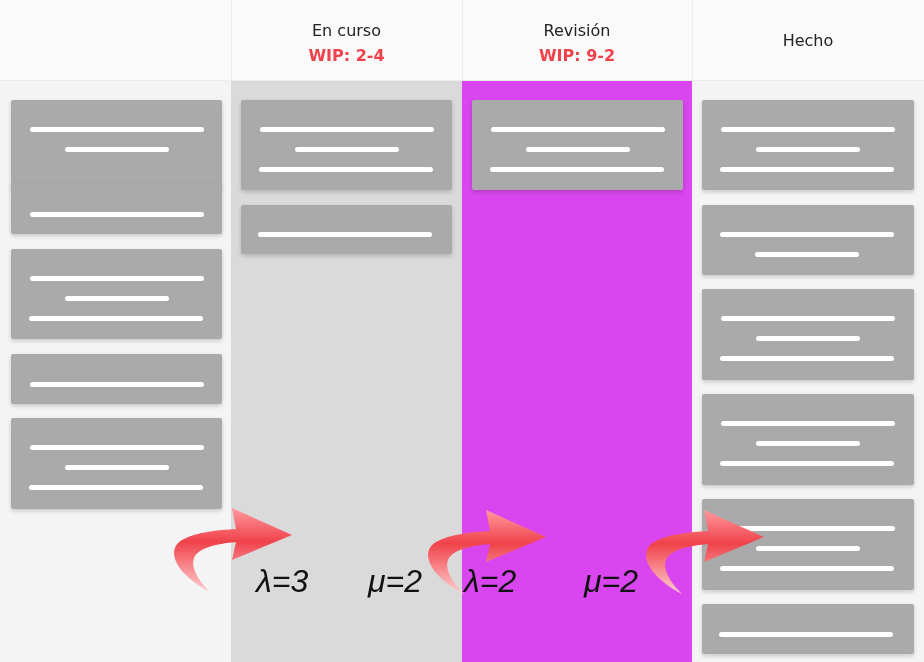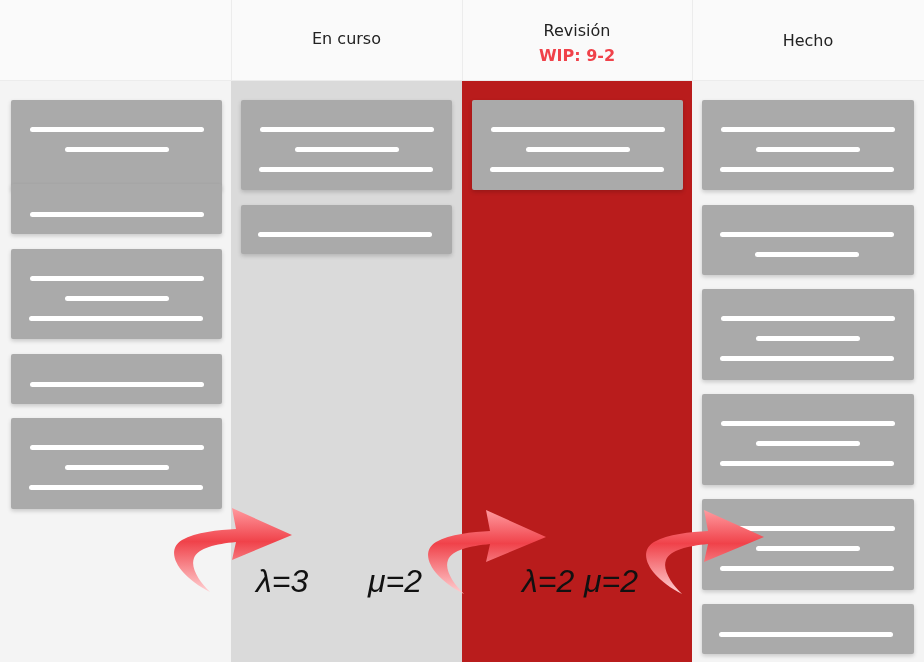--- a/index.html
+++ b/index.html
@@ -16,24 +16,25 @@
 </style>
 </head>
 <body>
 
 <div class="col" style="left:0;width:231px;background:#f4f4f4;">
   <div class="col-header">
   </div>
 </div>
 <div class="col" style="left:231px;width:231px;background:#dadada;">
   <div class="col-header">
-    <div class="col-title" style="margin-top:29px;">En curso</div>
+    <div class="col-title" style="margin-top:21px;">En curso</div>
+    <div class="col-wip" style="margin-top:6px;">WIP: 2-4</div>
   </div>
 </div>
-<div class="col" style="left:462px;width:230px;background:#b91c1c;">
+<div class="col" style="left:462px;width:230px;background:#d946ef;">
   <div class="col-header">
     <div class="col-title" style="margin-top:21px;">Revisión</div>
     <div class="col-wip" style="margin-top:6px;">WIP: 9-2</div>
   </div>
 </div>
 <div class="col" style="left:692px;width:232px;background:#f4f4f4;">
   <div class="col-header">
     <div class="col-title" style="margin-top:31px;">Hecho</div>
   </div>
 </div>
@@ -131,14 +132,14 @@
       <stop offset="0" stop-color="#ff9a9f"></stop>
       <stop offset="0.4" stop-color="#f0424a"></stop>
       <stop offset="1" stop-color="#ffd0d2"></stop>
     </linearGradient>
   </defs>
   <path d="M42 86 C 10 70, -4 45, 14 34 C 28 26, 50 24, 68 23 L 64 2 L 124 29 L 64 54 L 68 36 C 48 38, 30 42, 26 52 C 22 62, 32 76, 42 86 Z" fill="url(#ag3)"></path>
 </svg>
 
 <div class="rate" style="left:256px;top:563px;">λ=3</div>
 <div class="rate" style="left:368px;top:563px;">μ=2</div>
-<div class="rate" style="left:522px;top:563px;font-style:italic;">λ=2</div>
+<div class="rate" style="left:464px;top:563px;font-style:italic;">λ=2</div>
 <div class="rate" style="left:584px;top:563px;">μ=2</div>
 
 </body></html>

